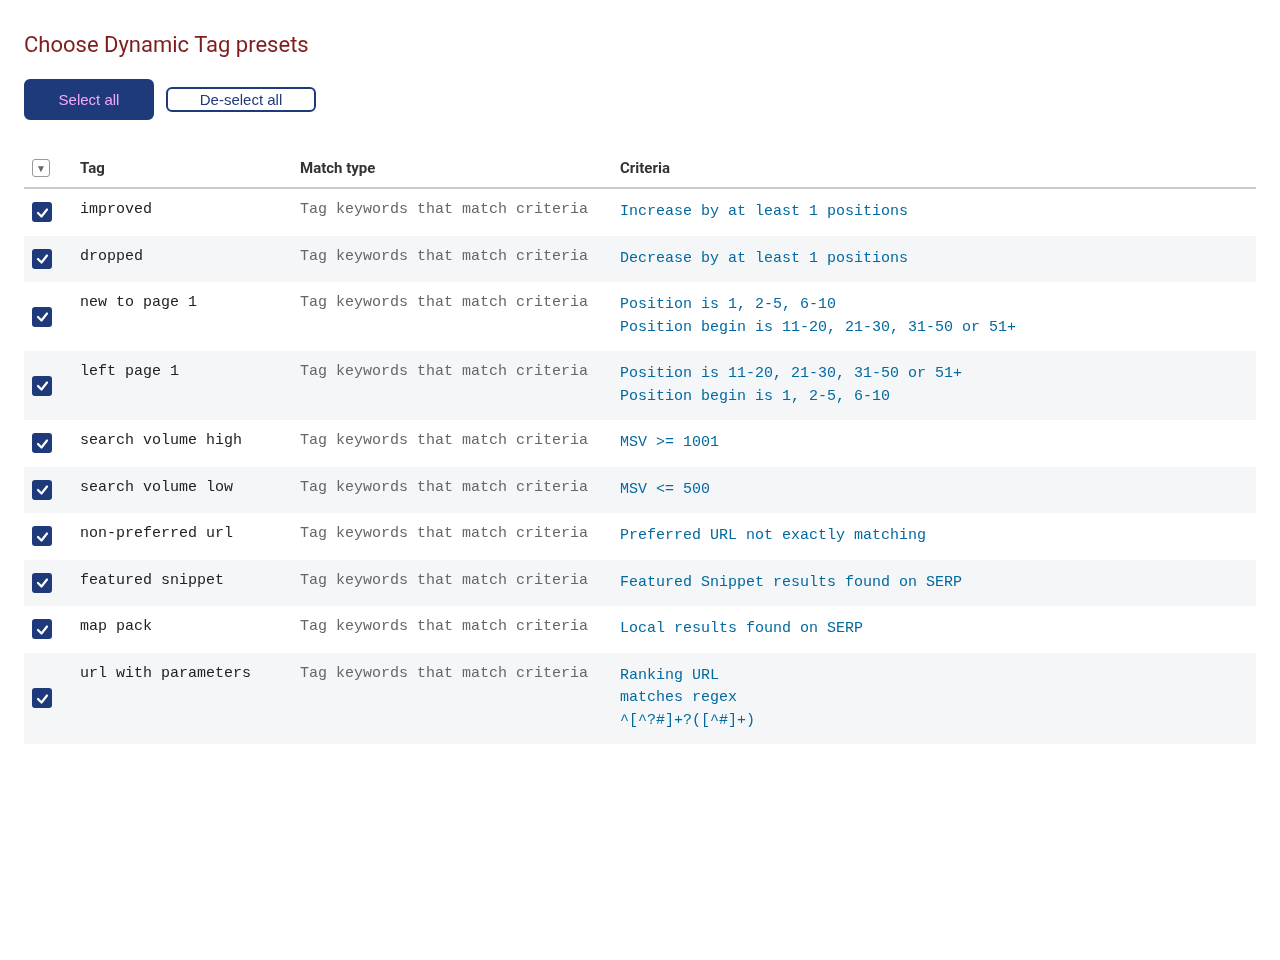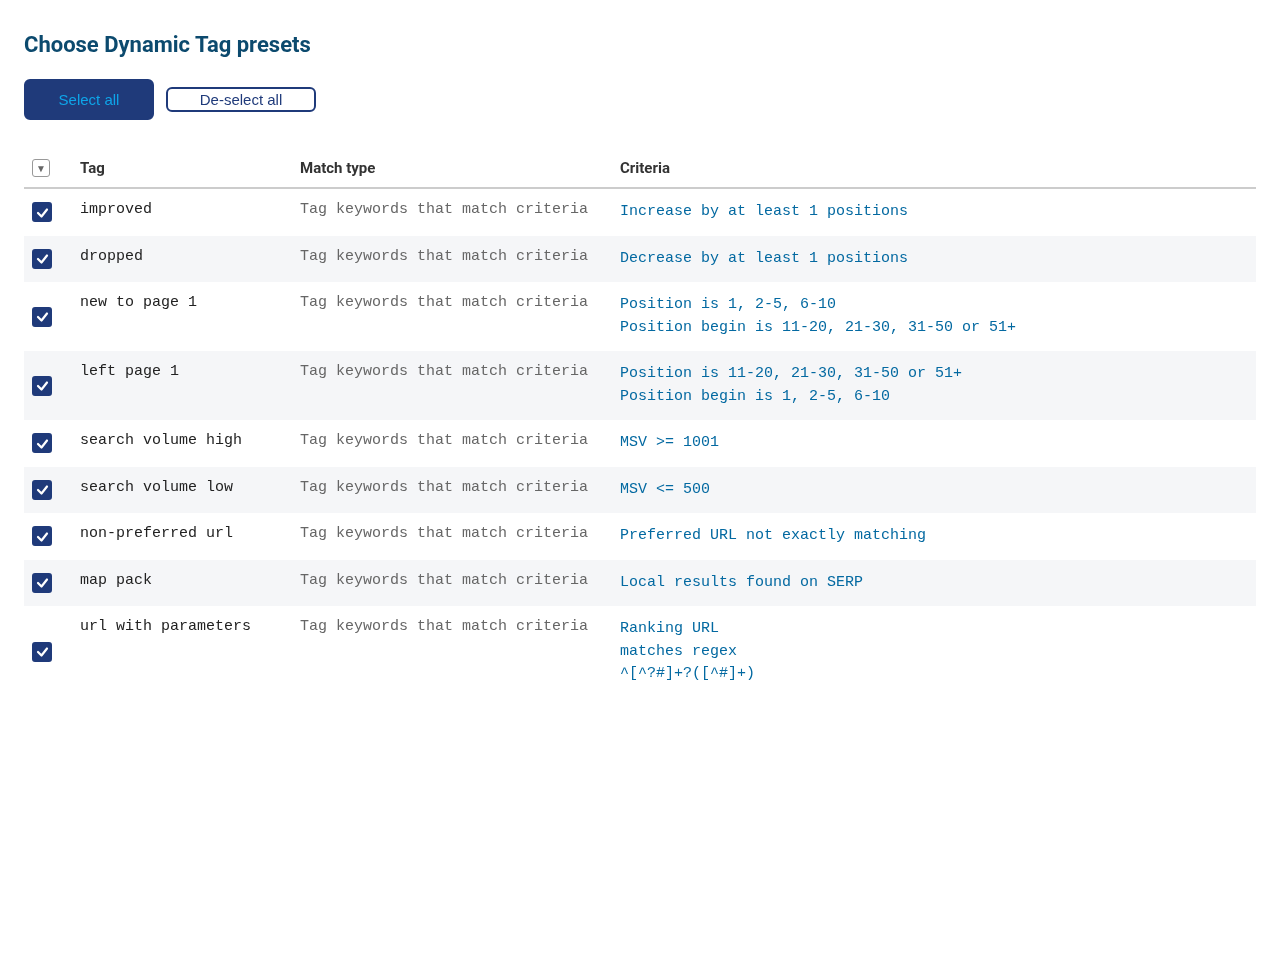--- a/index.html
+++ b/index.html
@@ -5,33 +5,33 @@
     * { box-sizing: border-box; margin: 0; padding: 0; }
     body {
       font-family: -apple-system, BlinkMacSystemFont, "Segoe UI", Roboto, Arial, sans-serif;
       background: #fff;
       color: #333;
       padding: 32px 24px;
       font-size: 15px;
     }
     h1 {
       font-size: 22px;
-      font-weight: 700;
-      color: #0c4a6e;
+      font-weight: 400;
+      color: #7f1d1d;
       margin-bottom: 22px;
     }
     .button-row {
       display: flex;
       gap: 12px;
       margin-bottom: 28px;
       align-items: center;
     }
     .btn-select-all {
       background: #1f3a7a;
-      color: #0ea5e9;
+      color: #f0abfc;
       border: 2px solid #1f3a7a;
       border-radius: 6px;
       padding: 10px 24px;
       font-size: 15px;
       font-weight: 500;
       cursor: pointer;
       min-width: 130px;
     }
     .btn-deselect-all {
       background: #fff;
@@ -234,20 +234,32 @@
         <td class="criteria-text">Preferred URL not exactly matching</td>
       </tr>
       <tr>
         <td>
           <div class="custom-checkbox">
             <svg viewBox="0 0 13 13" fill="none" xmlns="http://www.w3.org/2000/svg">
       <polyline points="2,7 5.5,10.5 11,3.5" stroke="white" stroke-width="2.2" stroke-linecap="round" stroke-linejoin="round"></polyline>
     </svg>
           </div>
         </td>
+        <td class="tag-text">featured snippet</td>
+        <td class="match-text">Tag keywords that match criteria</td>
+        <td class="criteria-text">Featured Snippet results found on SERP</td>
+      </tr>
+      <tr>
+        <td>
+          <div class="custom-checkbox">
+            <svg viewBox="0 0 13 13" fill="none" xmlns="http://www.w3.org/2000/svg">
+      <polyline points="2,7 5.5,10.5 11,3.5" stroke="white" stroke-width="2.2" stroke-linecap="round" stroke-linejoin="round"></polyline>
+    </svg>
+          </div>
+        </td>
         <td class="tag-text">map pack</td>
         <td class="match-text">Tag keywords that match criteria</td>
         <td class="criteria-text">Local results found on SERP</td>
       </tr>
       <tr>
         <td>
           <div class="custom-checkbox">
             <svg viewBox="0 0 13 13" fill="none" xmlns="http://www.w3.org/2000/svg">
       <polyline points="2,7 5.5,10.5 11,3.5" stroke="white" stroke-width="2.2" stroke-linecap="round" stroke-linejoin="round"></polyline>
     </svg>

